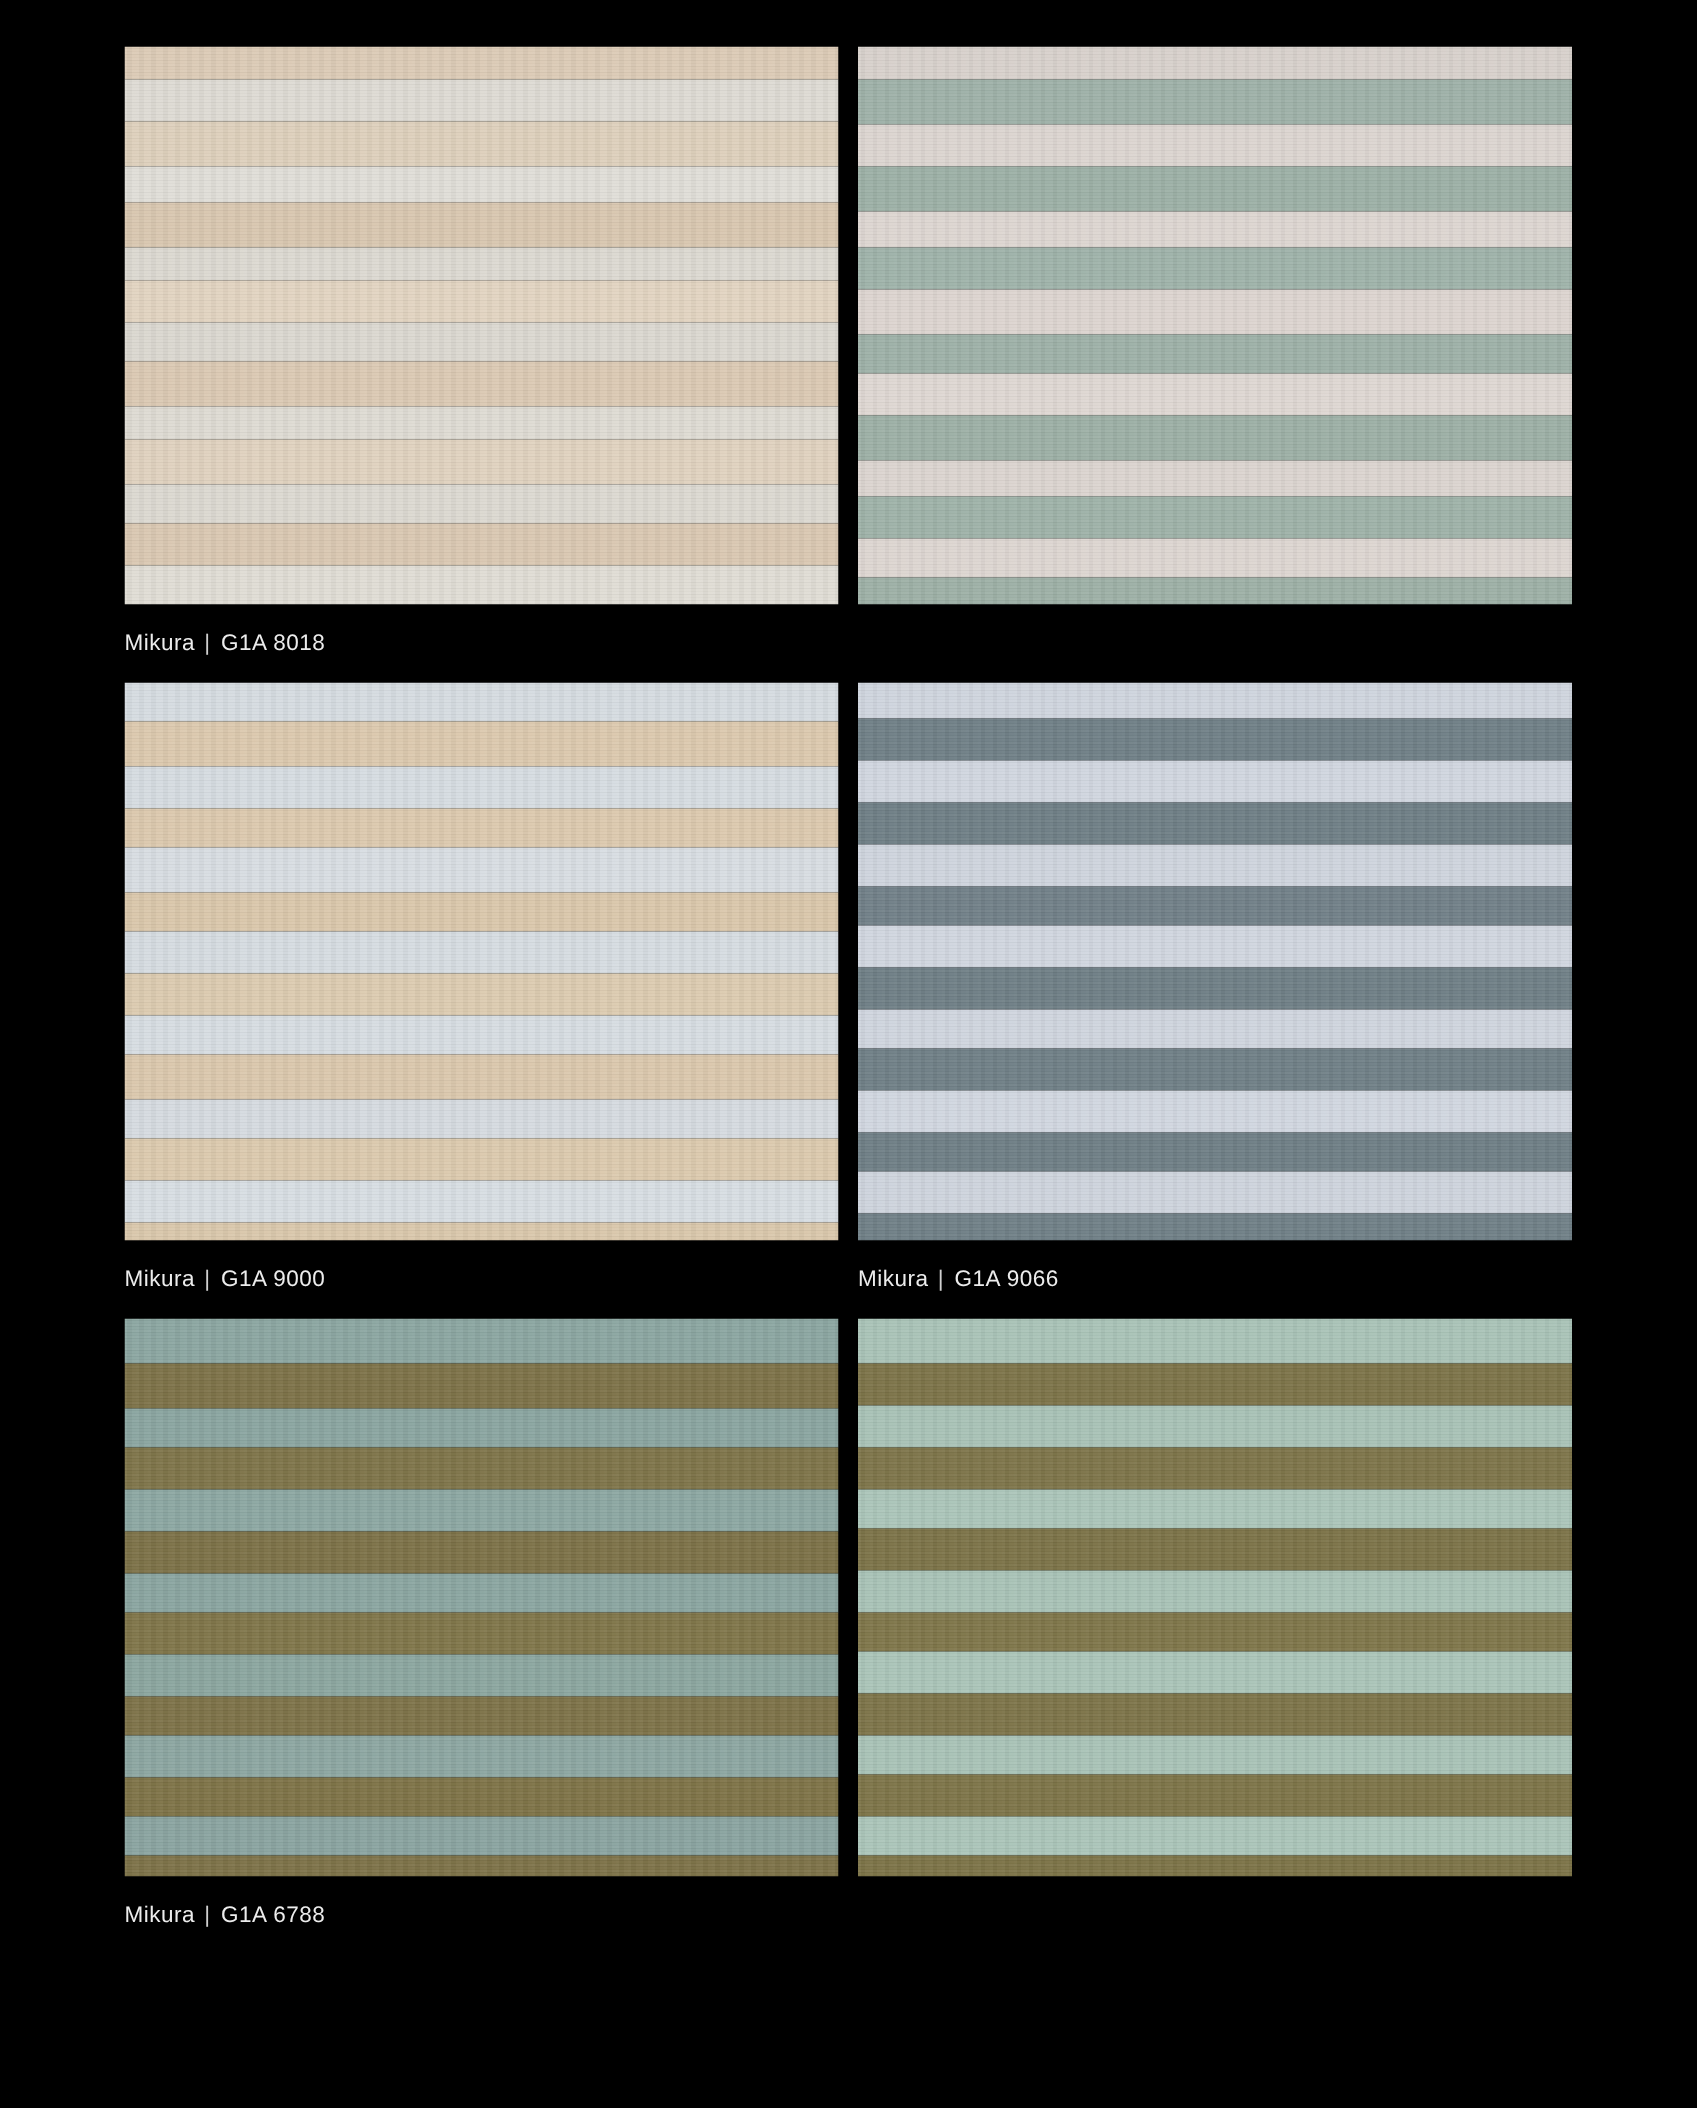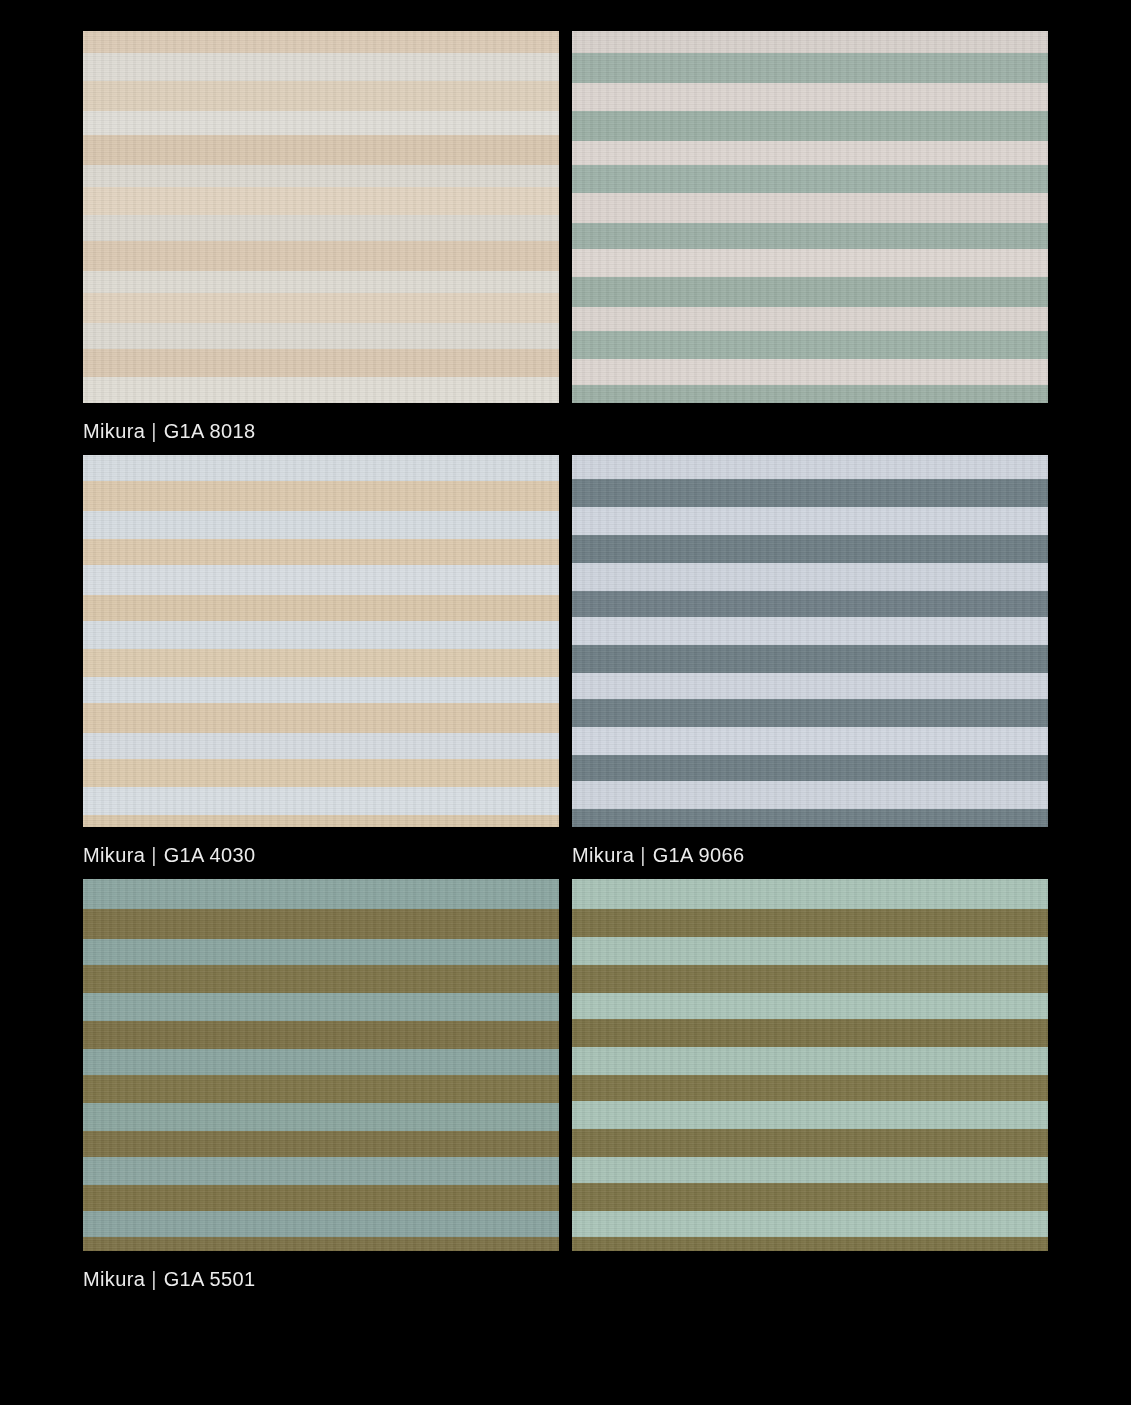--- a/index.html
+++ b/index.html
@@ -77,21 +77,21 @@
         rgba(0,0,0,0.03) 5px,
         rgba(255,255,255,0.02) 5px,
         rgba(255,255,255,0.02) 8px
       );
     mix-blend-mode: normal;
     opacity: 0.85;
   }
 
   .caption {
     color: #e9e9e9;
-    font-size: 20px;
+    font-size: 15px;
     letter-spacing: 0.35px;
     padding-top: 17px;
     padding-bottom: 2px;
     height: 34px;
     box-sizing: border-box;
     white-space: nowrap;
   }
   .caption .sep {
     color: #cfcfcf;
     padding: 0 7px 0 6px;
@@ -164,21 +164,21 @@
             <div class="stripe" style="height: 28px; background: rgb(220, 203, 176);"></div>
             <div class="stripe" style="height: 26px; background: rgb(215, 221, 226);"></div>
             <div class="stripe" style="height: 30px; background: rgb(219, 200, 173);"></div>
             <div class="stripe" style="height: 26px; background: rgb(214, 219, 224);"></div>
             <div class="stripe" style="height: 28px; background: rgb(220, 202, 174);"></div>
             <div class="stripe" style="height: 28px; background: rgb(216, 222, 227);"></div>
             <div class="stripe" style="height: 12px; background: rgb(218, 200, 172);"></div>
           </div>
           <div class="grain"></div>
         </div>
-        <div class="caption"><span class="brand">Mikura</span><span class="sep">|</span><span class="code">G1A 4030</span></div>
+        <div class="caption"><span class="brand">Mikura</span><span class="sep">|</span><span class="code">G1A 9000</span></div>
       </div>
       <div class="swatch-cell">
         <div class="swatch-tile">
           <div class="stripe-stack">
             <div class="stripe" style="height: 24px; background: rgb(207, 213, 222);"></div>
             <div class="stripe" style="height: 28px; background: rgb(111, 127, 134);"></div>
             <div class="stripe" style="height: 28px; background: rgb(208, 214, 223);"></div>
             <div class="stripe" style="height: 28px; background: rgb(110, 126, 133);"></div>
             <div class="stripe" style="height: 28px; background: rgb(206, 212, 221);"></div>
             <div class="stripe" style="height: 26px; background: rgb(112, 127, 135);"></div>
@@ -210,21 +210,21 @@
             <div class="stripe" style="height: 28px; background: rgb(127, 117, 73);"></div>
             <div class="stripe" style="height: 28px; background: rgb(139, 166, 159);"></div>
             <div class="stripe" style="height: 26px; background: rgb(125, 114, 72);"></div>
             <div class="stripe" style="height: 28px; background: rgb(140, 166, 161);"></div>
             <div class="stripe" style="height: 26px; background: rgb(126, 115, 71);"></div>
             <div class="stripe" style="height: 26px; background: rgb(138, 164, 160);"></div>
             <div class="stripe" style="height: 14px; background: rgb(125, 114, 72);"></div>
           </div>
           <div class="grain"></div>
         </div>
-        <div class="caption"><span class="brand">Mikura</span><span class="sep">|</span><span class="code">G1A 5501</span></div>
+        <div class="caption"><span class="brand">Mikura</span><span class="sep">|</span><span class="code">G1A 6788</span></div>
       </div>
       <div class="swatch-cell">
         <div class="swatch-tile">
           <div class="stripe-stack">
             <div class="stripe" style="height: 30px; background: rgb(169, 195, 183);"></div>
             <div class="stripe" style="height: 28px; background: rgb(124, 115, 72);"></div>
             <div class="stripe" style="height: 28px; background: rgb(168, 194, 182);"></div>
             <div class="stripe" style="height: 28px; background: rgb(125, 116, 73);"></div>
             <div class="stripe" style="height: 26px; background: rgb(171, 197, 185);"></div>
             <div class="stripe" style="height: 28px; background: rgb(123, 114, 71);"></div>

